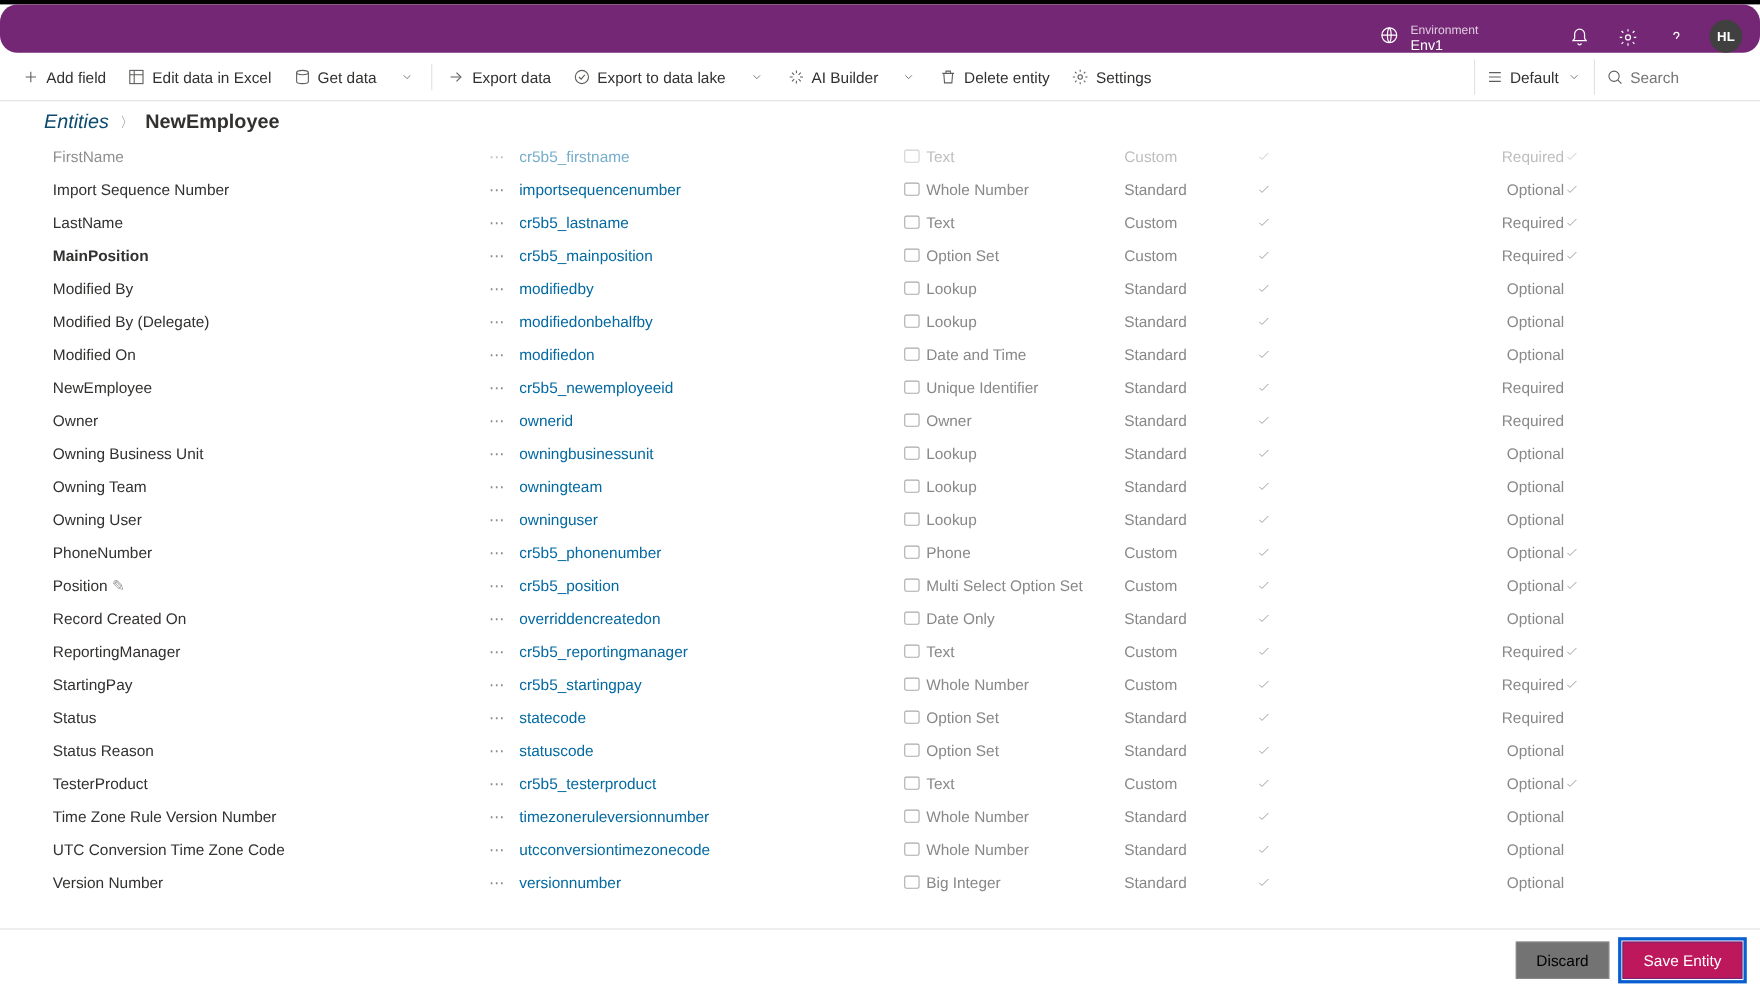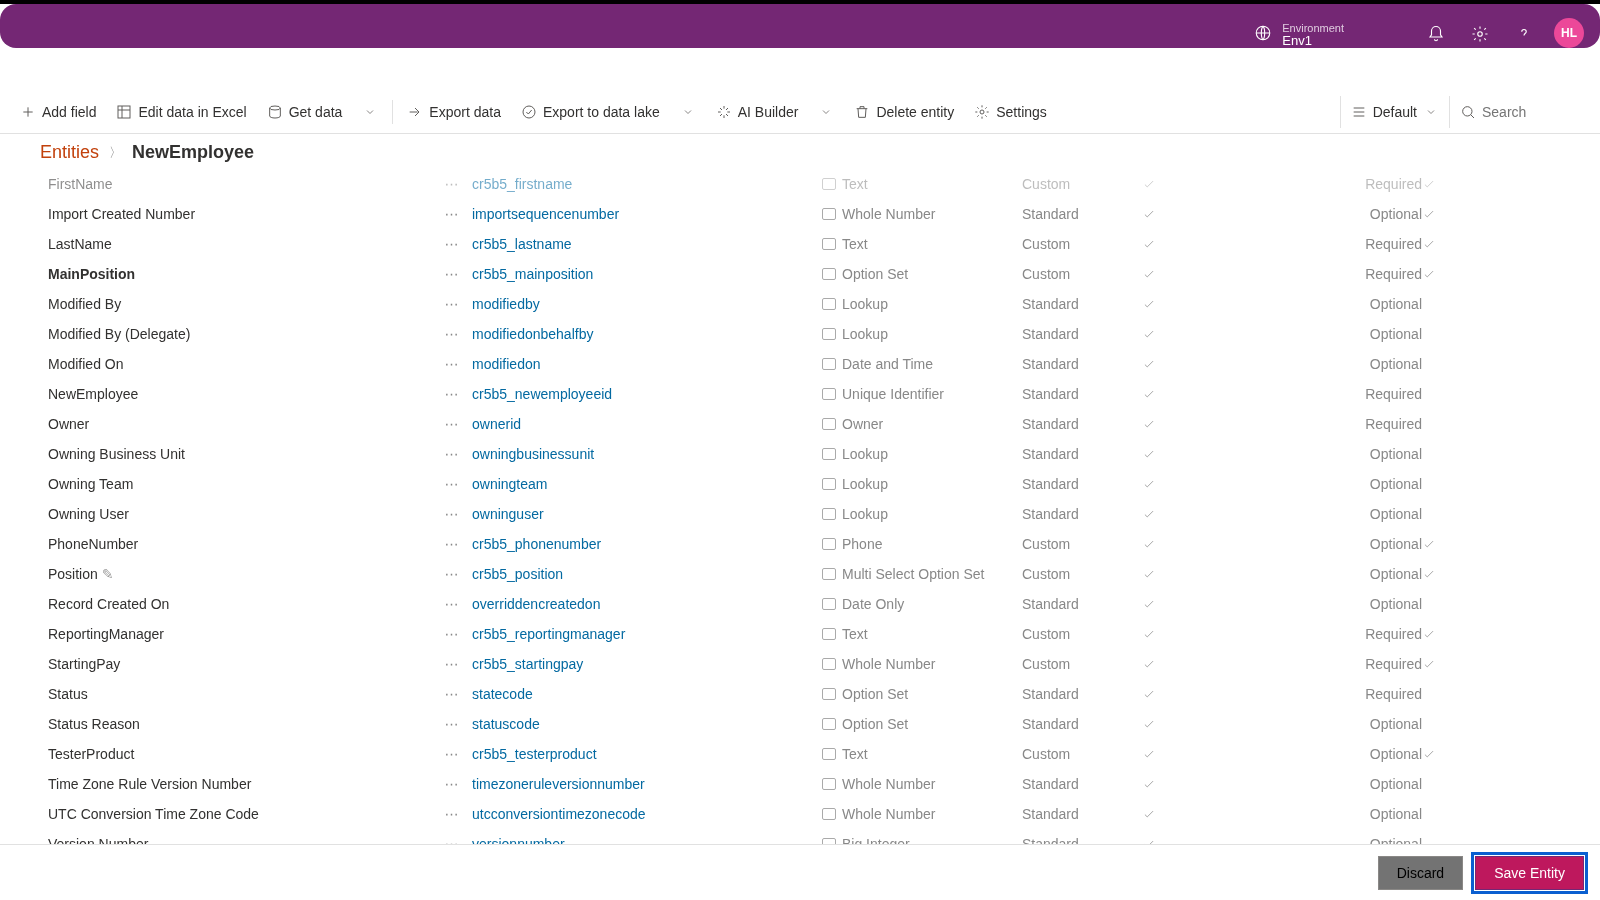--- a/index.html
+++ b/index.html
@@ -15,42 +15,41 @@
   color: #fff;
   padding: 0 16px;
   border-radius: 16px;
 }
 .header .spacer { flex: 1; }
 .env-block { display: flex; align-items: center; gap: 10px; margin-right: 70px; }
 .env-text { display: flex; flex-direction: column; line-height: 1.1; }
 .env-label { font-size: 11px; color: #e0cce0; }
 .env-name { font-size: 13px; }
 .header-icon { width: 28px; height: 28px; display: flex; align-items: center; justify-content: center; margin: 0 8px; cursor: pointer; }
-.avatar { width: 30px; height: 30px; border-radius: 50%; background: #ec4899; color: #fff; display: flex; align-items: center; justify-content: center; font-size: 12px; font-weight: 600; margin-left: 8px; }
+.avatar { width: 30px; height: 30px; border-radius: 50%; background: #404040; color: #fff; display: flex; align-items: center; justify-content: center; font-size: 12px; font-weight: 600; margin-left: 8px; }
 
 .toolbar {
   height: 44px;
   border-bottom: 1px solid #e1e1e1;
   display: flex;
   align-items: center;
   padding: 12px 10px;
   font-size: 14px;
   color: #323130;
-  margin-top: 42px;
 }
 .tb-btn { display: flex; align-items: center; gap: 6px; padding: 6px 10px; cursor: pointer; }
 .tb-icon { width: 16px; height: 16px; display: inline-flex; align-items: center; justify-content: center; color: #605e5c; }
 .tb-sep { width: 1px; height: 24px; background: #e1e1e1; margin: 0 4px; }
 .toolbar .spacer { flex: 1; }
 .view-default { display: flex; align-items: center; gap: 6px; padding: 6px 10px; cursor: pointer; border-left: 1px solid #e1e1e1; border-right: 1px solid #e1e1e1; height: 32px; }
 .search-box { display: flex; align-items: center; gap: 6px; padding: 6px 10px; width: 140px; }
 .search-input { border: none; outline: none; font-size: 14px; width: 80px; color: #605e5c; }
 
 .breadcrumb { padding: 8px 40px 6px 40px; font-size: 18px; display: flex; align-items: center; gap: 10px; }
-.breadcrumb .crumb-link { color: #c2410c; cursor: pointer; }
+.breadcrumb .crumb-link { color: #0c4a6e; cursor: pointer; font-style: italic; }
 .breadcrumb .chev { color: #888; font-size: 13px; }
 .breadcrumb .crumb-current { font-weight: 600; color: #323130; }
 
 .grid {
   flex: 1;
   overflow-y: auto;
   padding: 0 32px;
 }
 .row {
   display: flex;
@@ -265,21 +264,21 @@
       </div>
       <div class="c-req">Required</div>
       <div class="c-check2">
         <svg class="svg-icon check" viewBox="0 0 24 24" style="stroke:#999">
           <path d="M5 13l4 4L19 7"></path>
         </svg>
       </div>
     </div>
     <div class="row">
       <div class="c-name">
-        <span>Import Created Number</span>
+        <span>Import Sequence Number</span>
       </div>
       <div class="c-dots">⋯</div>
       <div class="c-schema">importsequencenumber</div>
       <div class="c-type">
         <span class="type-icon"></span>
         <span>Whole Number</span>
       </div>
       <div class="c-kind">Standard</div>
       <div class="c-check1">
         <svg class="svg-icon check" viewBox="0 0 24 24" style="stroke:#999">

